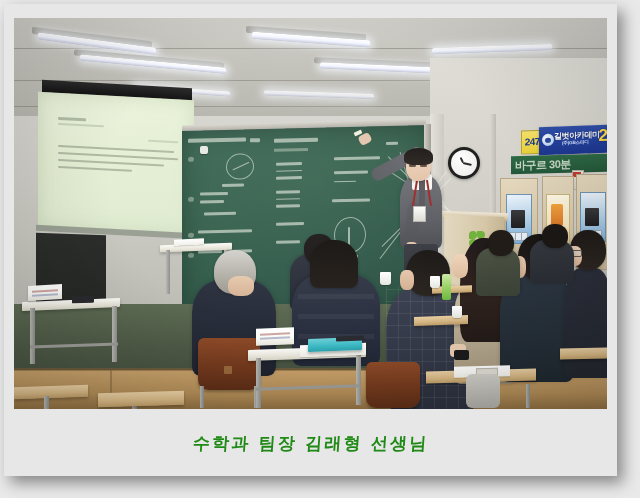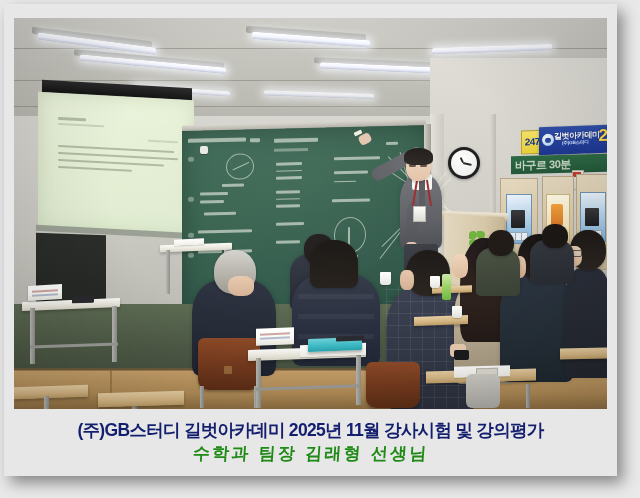--- a/index.html
+++ b/index.html
@@ -668,17 +668,16 @@
 
     <div class="ph desk-top-wood" style="left:0px;top:368px;width:74px;height:12px;transform:skewY(-2deg);"></div>
     <div class="ph desk-leg" style="left:30px;top:378px;width:5px;height:13px;"></div>
     <div class="ph desk-leg" style="left:118px;top:378px;width:5px;height:13px;"></div>
     <div class="ph desk-top-wood" style="left:84px;top:374px;width:86px;height:14px;transform:skewY(-1.6deg);"></div>
 
     <div id="photo-grade" class="ph"></div>
   </div>
 
   <div id="caption">
-    <div id="caption-line1">(주)GB스터디 길벗아카데미 2025년 11월 강사시험 및 강의평가</div>
     <div id="caption-line2">수학과 팀장 김래형 선생님</div>
   </div>
 
 </div>
 
 </body></html>

